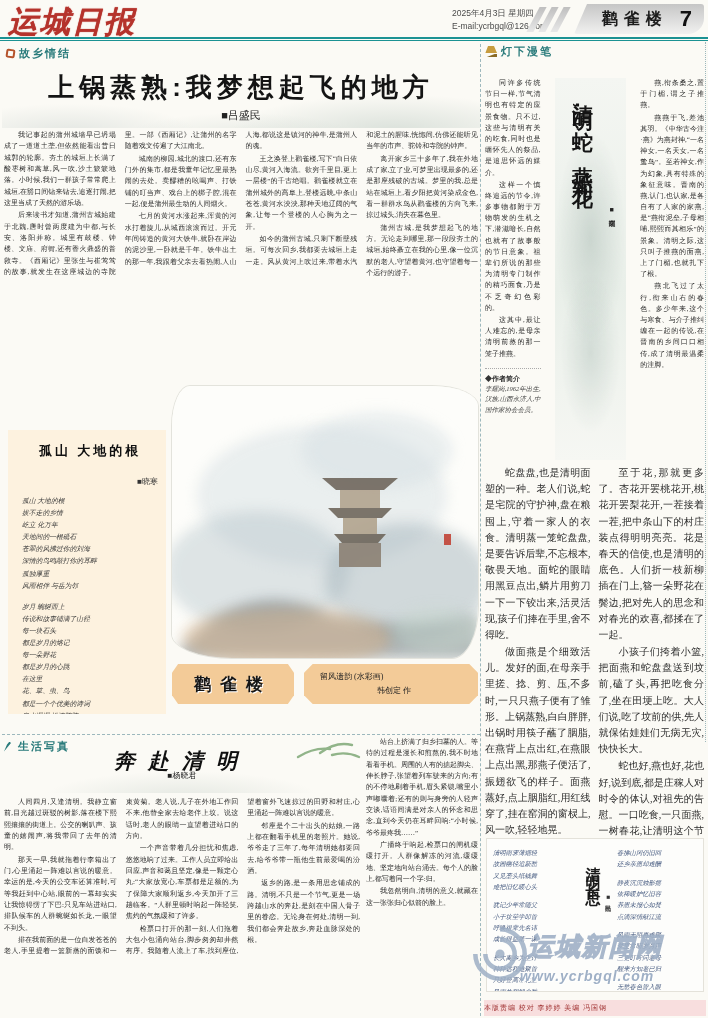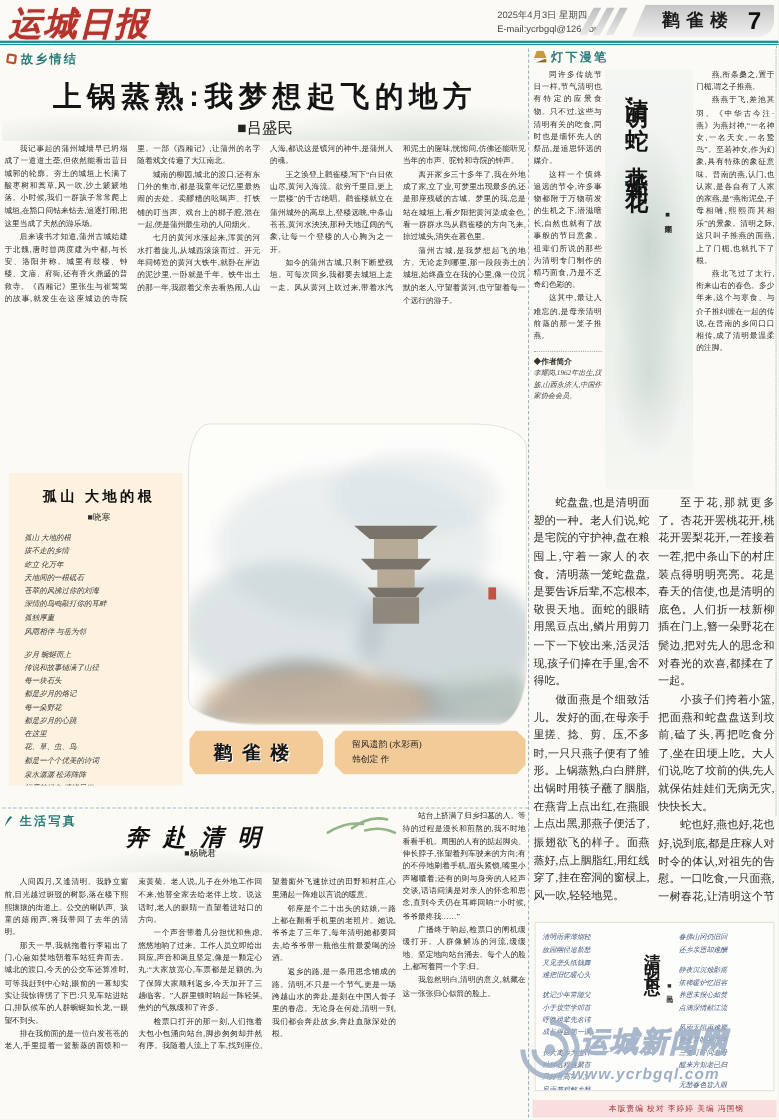--- a/index.html
+++ b/index.html
@@ -36,45 +36,45 @@
   
   .main-article { position:absolute; left:2px; top:44px; width:478px; height:342px; }
   .main-badge { position:absolute; left:4px; top:2px; }
   .title-wash { position:absolute; left:0; top:18px; width:478px; height:66px;
     background:
       radial-gradient(55% 90% at 82% 105%, rgba(140,165,155,.30), transparent 62%),
       radial-gradient(45% 75% at 14% 108%, rgba(140,160,158,.22), transparent 60%),
       radial-gradient(35% 55% at 50% 115%, rgba(120,150,140,.16), transparent 70%); }
   .main-title { position:absolute; left:0; top:26px; width:478px; text-align:center;
     font-family:"Liberation Sans", sans-serif; font-weight:900; font-size:26px; letter-spacing:5px; color:#141414; }
-  .main-author { position:absolute; left:0; top:64px; width:478px; text-align:center; font-size:14px; color:#222; }
+  .main-author { position:absolute; left:0; top:64px; width:478px; text-align:center; font-size:11px; color:#222; }
   .main-body { position:absolute; left:2px; top:86px; width:474px; height:254px; overflow:hidden;
     column-count:4; column-gap:9px; font-size:7px; line-height:1.62; text-align:justify; color:#2e2e2e; }
   .para { text-indent:2em; margin-bottom:1px; }
   
   .left-poem { position:absolute; left:8px; top:430px; width:158px; height:284px;
     background:#fdf2df; padding:12px 8px 8px 14px; overflow:hidden; }
   .left-poem .p-title { text-align:center; font-size:13px; font-weight:bold; letter-spacing:3px; color:#111; }
-  .left-poem .p-author { text-align:center; font-size:8px; color:#333; margin:5px 0 8px;font-family:Liberation Mono, monospace; }
+  .left-poem .p-author { text-align:right; font-size:8px; color:#333; margin:16px 0 8px;font-family:Liberation Mono, monospace; }
   .poem-lines .stanza { margin-bottom:9px; }
   .poem-lines .stanza div { font-size:6.8px; line-height:1.78; font-style:italic; color:#3a3a3a; }
   
   .painting { position:absolute; left:172px; top:386px; width:306px; height:272px;
     border-radius:18px 46px 26px 60px / 40px 20px 52px 24px; overflow:hidden; box-shadow:0 0 0 1px #e3e3dc; }
   .captions { position:absolute; left:172px; top:664px; width:306px; height:40px; display:flex; gap:10px; }
   .cap-box { background:#f3cb98; clip-path:polygon(5% 0,95% 0,100% 22%,100% 78%,95% 100%,5% 100%,0 78%,0 22%); }
   .cap-main { width:122px; display:flex; align-items:center; justify-content:center;
     font-size:17px; font-weight:900; letter-spacing:9px; color:#161616; text-shadow:1px 1px 0 #fff; }
   .cap-sub { flex:1; padding:6px 10px 0 16px; font-size:8px; line-height:1.7; color:#222; }
-  .cap-sub .cap-author { }
+  .cap-sub .cap-author { text-align:center; }
   
   .v-divider { position:absolute; left:480px; top:44px; height:972px; border-left:1px dashed #9db8bd; }
   .edge-dots { position:absolute; left:705px; top:42px; height:700px; border-left:1px dotted #9db8bd; }
   .lamp-essay { position:absolute; left:485px; top:44px; width:219px; }
-  .essay-upper { display:flex; gap:3px; margin-top:4px; height:382px; overflow:hidden; }
+  .essay-upper { display:flex; gap:14px; margin-top:19px; height:382px; overflow:hidden; }
   .essay-colA { width:62px; font-size:7px; line-height:1.6; text-align:justify; }
   .essay-colB { width:71px; font-size:7px; line-height:1.6; text-align:justify; }
   .essay-strip { width:80px; position:relative;
     background:
       radial-gradient(70% 40% at 50% 42%, rgba(150,170,162,.38), transparent 70%),
       radial-gradient(60% 30% at 50% 72%, rgba(130,155,148,.25), transparent 70%),
       linear-gradient(180deg,#f4f6f2, #e9efe9 55%, #f6f7f3); }
   .v-title { position:absolute; left:14px; top:10px; writing-mode:vertical-rl; font-family:"Liberation Sans", sans-serif;
     font-weight:900; font-size:21px; letter-spacing:7px; color:#141414; }
   .v-author { position:absolute; left:52px; top:128px; writing-mode:vertical-rl; font-size:7px; color:#222; }
@@ -108,21 +108,21 @@
     font-size:15px; font-weight:bold; letter-spacing:8px; color:#1a1a1a; font-family:"DejaVu Serif", serif; }
   .rp-author { position:absolute; left:30px; top:46px; writing-mode:vertical-rl; font-size:6.5px; color:#333; }
   
   .watermark { position:absolute; left:468px; top:912px; width:240px; height:96px; pointer-events:none; z-index:5;font-style:italic; }
   .wm-site { position:absolute; left:60px; top:18px; font-size:25px; font-weight:900; letter-spacing:2px;
     color:transparent; -webkit-text-stroke:1.2px #9fb0c6; font-family:"Liberation Sans", sans-serif; opacity:.9; }
   .wm-url { position:absolute; left:52px; top:56px; font-size:14px; font-weight:bold; letter-spacing:1px;
     color:#9fb0c6; font-family:"Liberation Sans", sans-serif; text-shadow:1px 1px 0 #fff; }
   
   .credits { position:absolute; left:484px; top:1000px; width:222px; height:16px; background:#f8dede;
-    display:flex; align-items:center; justify-content:center; font-size:7px; letter-spacing:1px; color:#a23636;padding-left:40px; }
+    display:flex; align-items:center; justify-content:flex-start; font-size:7px; letter-spacing:1px; color:#a23636; }
 </style>
 </head>
 <body>
 
 <div class="page">
 
   <div>
     <div class="masthead">运城日报</div>
     <div class="header-meta">
       <div>2025年4月3日 星期四</div>
@@ -277,21 +277,21 @@
         <g fill="none" stroke="#7fa877" stroke-width="2.4" stroke-linecap="round" opacity="0.85">
           <path d="M6 20 Q22 10 38 12"></path>
             <path d="M28 16 Q44 4 60 8"></path>
             <path d="M40 18 Q54 14 67 20"></path>
         </g>
       </svg>
       <div class="life-title">奔赴清明</div>
       <div class="life-author">■杨晓君</div>
       <div class="life-body">
           <p class="para">人间四月,又逢清明。我静立窗前,目光越过斑驳的树影,落在楼下熙熙攘攘的街道上。公交的喇叭声、孩童的嬉闹声,将我带回了去年的清明。</p>
-          <p class="para">那天一早,我就拖着行李箱出了门,心急如焚地朝着车站狂奔而去。城北的渡口,今天的公交车还算准时,可等我赶到中心站,眼前的一幕却实实让我惊得愣了下巴:只见车站进站口,排队候车的人群蜿蜒如长龙,一眼望不到头。</p>
+          <p class="para">那天一早,我就拖着行李箱出了门,心里涌起一阵难以言说的暖意。幸运的是,今天的公交车还算准时,可等我赶到中心站,眼前的一幕却实实让我惊得愣了下巴:只见车站进站口,排队候车的人群蜿蜒如长龙,一眼望不到头。</p>
           <p class="para">排在我前面的是一位白发苍苍的老人,手里提着一篮新蒸的面馍和一束黄菊。老人说,儿子在外地工作回不来,他替全家去给老伴上坟。说这话时,老人的眼睛一直望着进站口的方向。</p>
           <p class="para">一个声音带着几分担忧和焦虑,悠悠地响了过来。工作人员立即给出回应,声音和蔼且坚定,像是一颗定心丸:“大家放宽心,车票都是足额的,为了保障大家顺利返乡,今天加开了三趟临客。”人群里顿时响起一阵轻笑,焦灼的气氛缓和了许多。</p>
           <p class="para">检票口打开的那一刻,人们拖着大包小包涌向站台,脚步匆匆却井然有序。我随着人流上了车,找到座位,望着窗外飞速掠过的田野和村庄,心里涌起一阵难以言说的暖意。</p>
           <p class="para">邻座是个二十出头的姑娘,一路上都在翻看手机里的老照片。她说,爷爷走了三年了,每年清明她都要回去,给爷爷带一瓶他生前最爱喝的汾酒。</p>
           <p class="para">返乡的路,是一条用思念铺成的路。清明,不只是一个节气,更是一场跨越山水的奔赴,是刻在中国人骨子里的眷恋。无论身在何处,清明一到,我们都会奔赴故乡,奔赴血脉深处的根。</p>
         </div>
     </div>
     <div class="life-right">
         <p class="para">站台上挤满了归乡扫墓的人。等待的过程是漫长和煎熬的,我不时地看看手机。周围的人有的掂起脚尖、伸长脖子,张望着列车驶来的方向;有的不停地刷着手机,眉头紧锁,嘴里小声嘟囔着;还有的则与身旁的人轻声交谈,话语间满是对亲人的怀念和思念,直到今天仍在耳畔回响:“小时候,爷爷最疼我……”</p>
         <p class="para">广播终于响起,检票口的闸机缓缓打开。人群像解冻的河流,缓缓地、坚定地向站台涌去。每个人的脸上,都写着同一个字:归。</p>

